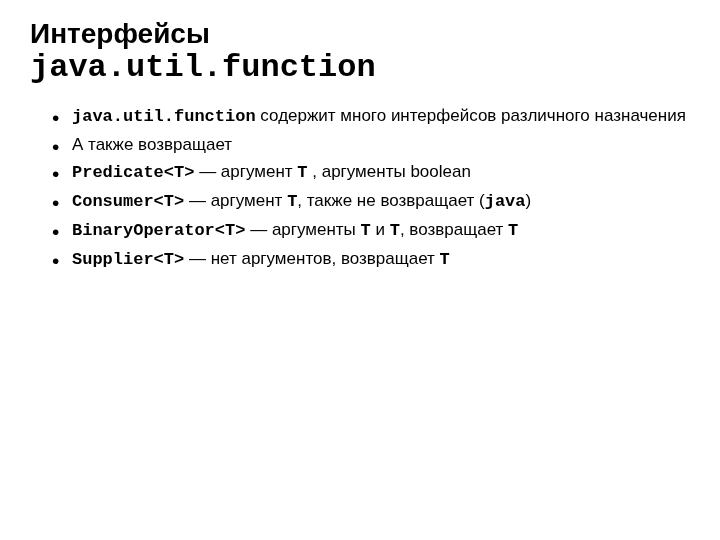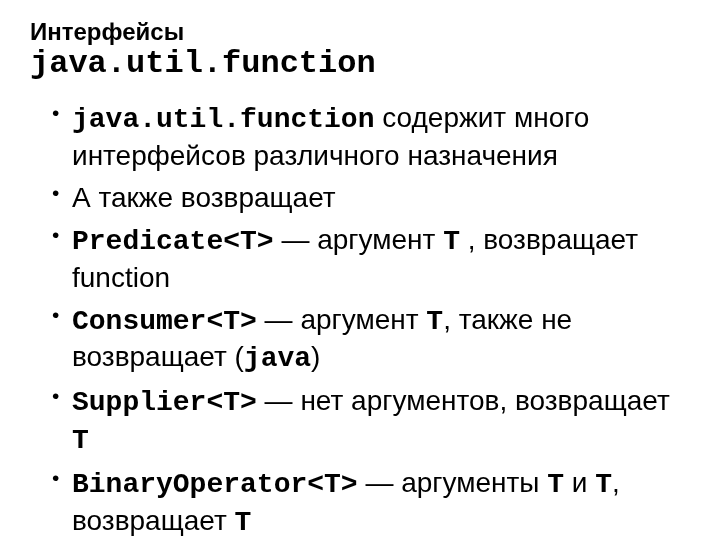--- a/index.html
+++ b/index.html
@@ -9,38 +9,38 @@
     }
     body {
       width: 720px;
       height: 540px;
       background: #ffffff;
       font-family: Arial, Helvetica, sans-serif;
       color: #000000;
       padding: 18px 30px;
     }
     .title-line1 {
-      font-size: 24px;
+      font-size: 28px;
       font-weight: bold;
       line-height: 1.15;
     }
     .title-line2 {
       font-size: 32px;
       font-weight: bold;
       font-family: "Courier New", Courier, monospace;
       line-height: 1.15;
       margin-bottom: 18px;
     }
     ul {
       list-style: none;
       padding-left: 42px;
     }
     li {
       position: relative;
-      font-size: 28px;
+      font-size: 17px;
       line-height: 1.28;
       margin-bottom: 6px;
     }
     li::before {
       content: "•";
       position: absolute;
       left: -20px;
       font-size: 21px;
     }
     .code {
@@ -55,24 +55,24 @@
 <div class="title-line2">java.util.function</div>
 
 <ul>
   <li>
     <span class="code">java.util.function</span><span> содержит много интерфейсов различного назначения</span>
   </li>
   <li>
     <span>А также возвращает</span>
   </li>
   <li>
-    <span class="code">Predicate&lt;T&gt;</span><span> — аргумент </span><span class="code">T</span><span> , возвращает function</span>
+    <span class="code">Predicate&lt;T&gt;</span><span> — аргумент </span><span class="code">T</span><span> , аргументы boolean</span>
   </li>
   <li>
     <span class="code">Consumer&lt;T&gt;</span><span> — аргумент </span><span class="code">T</span><span>, также не возвращает (</span><span class="code">java</span><span>)</span>
   </li>
   <li>
-    <span class="code">Supplier&lt;T&gt;</span><span> — нет аргументов, возвращает </span><span class="code">T</span>
+    <span class="code">BinaryOperator&lt;T&gt;</span><span> — аргументы </span><span class="code">T</span><span> и </span><span class="code">T</span><span>, возвращает </span><span class="code">T</span>
   </li>
   <li>
-    <span class="code">BinaryOperator&lt;T&gt;</span><span> — аргументы </span><span class="code">T</span><span> и </span><span class="code">T</span><span>, возвращает </span><span class="code">T</span>
+    <span class="code">Supplier&lt;T&gt;</span><span> — нет аргументов, возвращает </span><span class="code">T</span>
   </li>
 </ul>
 
 </body></html>

